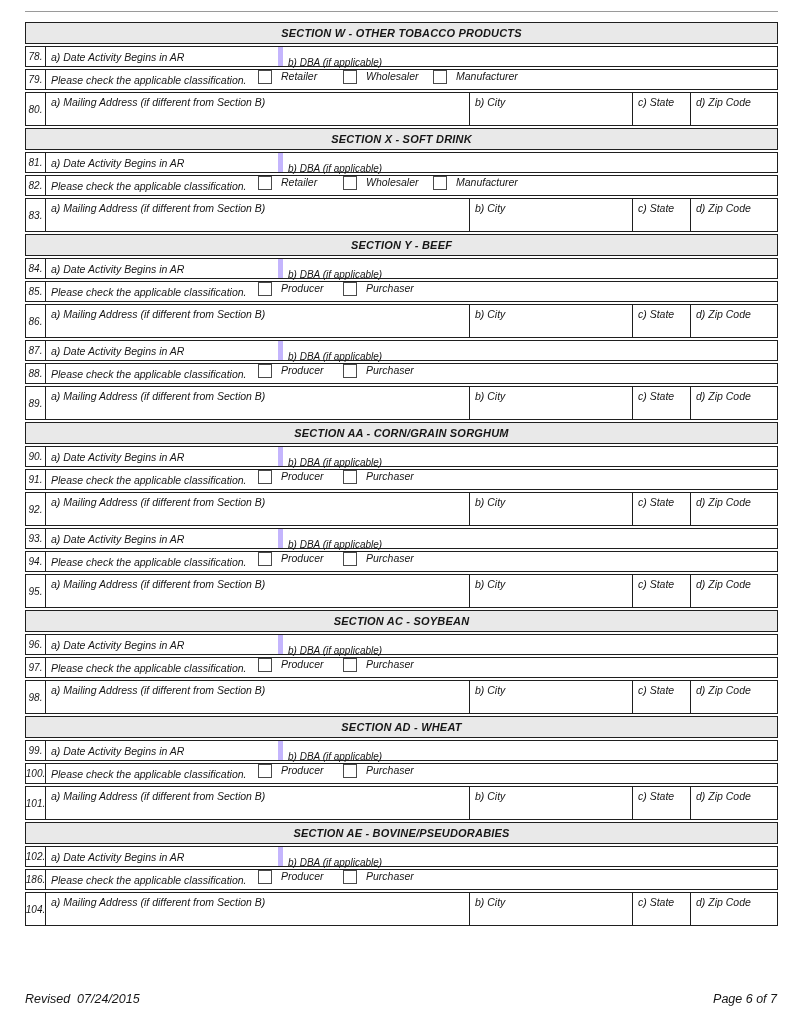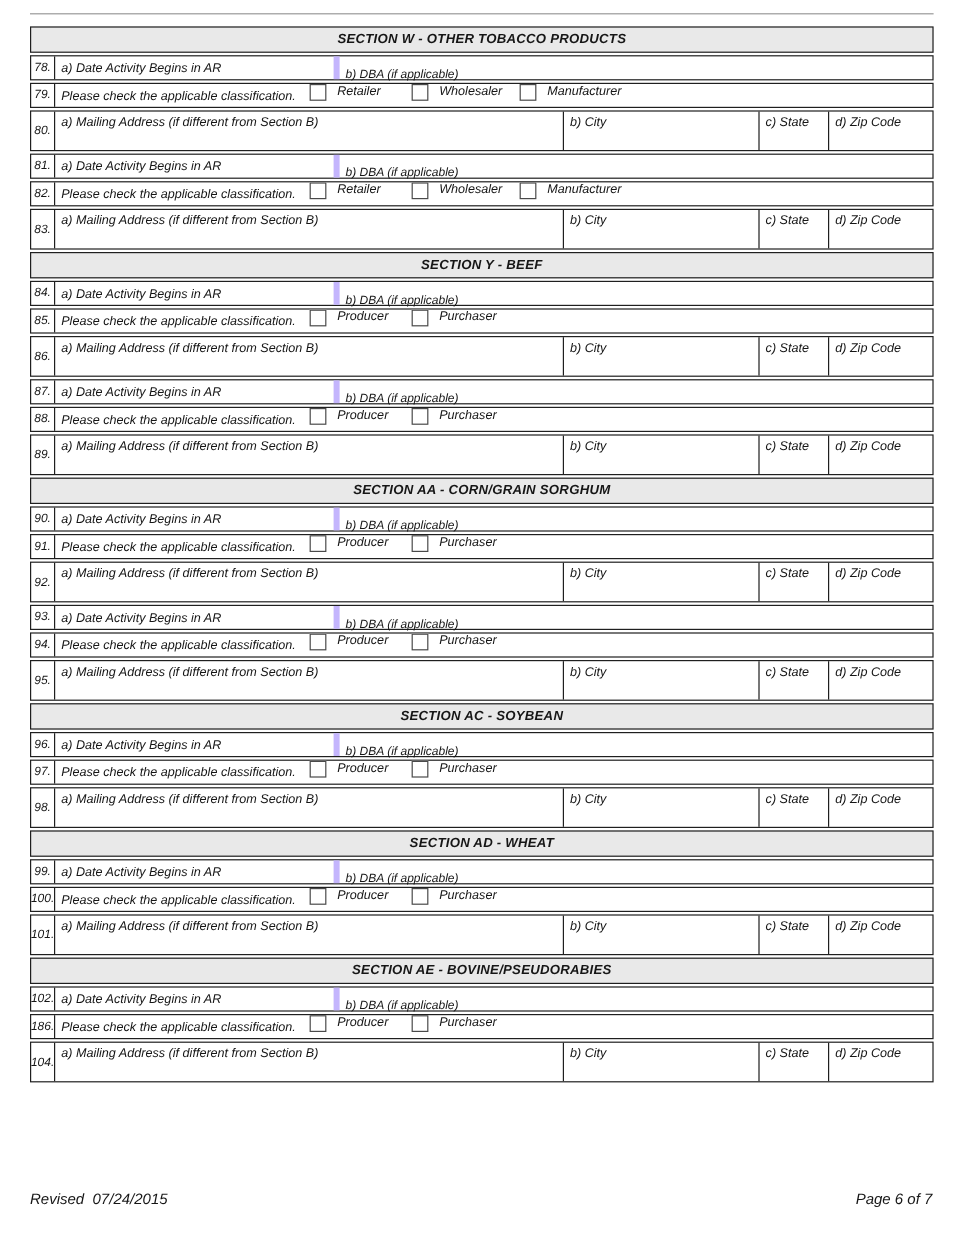--- a/index.html
+++ b/index.html
@@ -63,20 +63,21 @@
       <div class="row r3">
         <div class="num">80.</div>
         <div class="cm">a) Mailing Address (if different from Section B)</div>
         <div class="cc2">b) City</div>
         <div class="cs">c) State</div>
         <div class="cz">d) Zip Code</div>
       </div>
     </div>
 
     <div>
+      <div class="hd">SECTION X - SOFT DRINK</div>
       <div class="row r1">
         <div class="num">81.</div>
         <div class="cd">a) Date Activity Begins in AR</div>
         <div class="cb">b) DBA (if applicable)</div>
       </div>
       <div class="row r2">
         <div class="num">82.</div>
         <div class="cls">
           <span>Please check the applicable classification.</span>
           <span class="opt p1">

